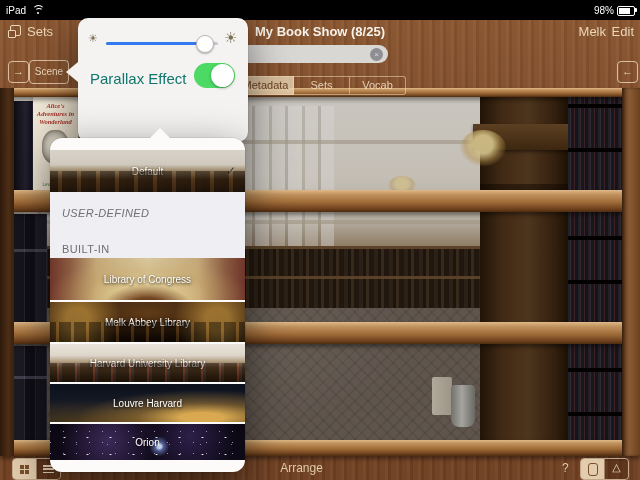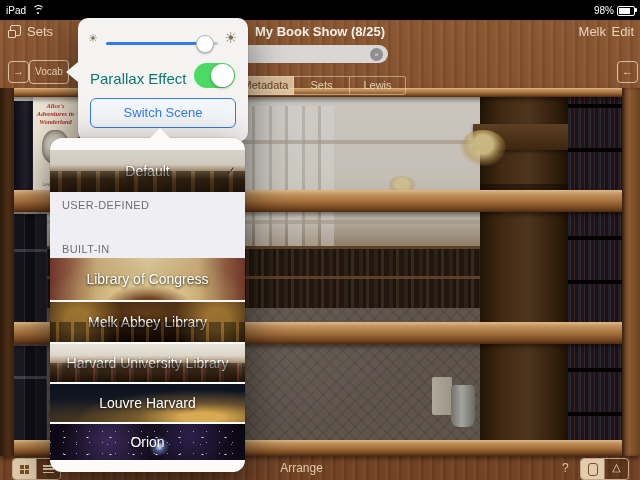--- a/index.html
+++ b/index.html
@@ -156,27 +156,27 @@
   #switch-btn{position:absolute;left:12px;top:80px;width:144px;height:28px;border:1px solid #327af0;border-radius:6px;
     background:rgba(244,248,253,0.7);color:#327af0;font-size:13px;line-height:28px;text-align:center;cursor:pointer;}
 
   
   #pop2{position:absolute;left:50px;top:138px;width:195px;height:334px;background:#fcfbfa;border-radius:12px;z-index:11;
     box-shadow:0 14px 44px rgba(0,0,0,0.55), 0 0 0 0.5px rgba(0,0,0,0.12);}
   #pop2 .arrow-up{position:absolute;left:100px;top:-10px;width:0;height:0;
     border-left:10px solid transparent;border-right:10px solid transparent;border-bottom:10px solid #fcfbfa;}
   .scene-row{position:absolute;left:0;width:195px;overflow:hidden;cursor:pointer;}
   .scene-row .scene-label{position:absolute;left:0;right:0;top:50%;transform:translateY(-50%);text-align:center;
-    color:#fff;font-size:14px;text-shadow:0 1px 3px rgba(0,0,0,0.9);}
+    color:#fff;font-size:10px;text-shadow:0 1px 3px rgba(0,0,0,0.9);}
   .scene-row:after{content:"";position:absolute;left:0;right:0;bottom:0;height:50%;pointer-events:none;}
   .check{position:absolute;right:9px;top:50%;transform:translateY(-50%);color:#3c3c3e;font-size:12px;text-shadow:0 1px 2px rgba(255,255,255,0.4);}
   #row-default{top:12px;height:42px;border-radius:0;}
   #hdr-block{position:absolute;left:0;top:54px;width:195px;height:66px;background:#efeef3;}
   .hdr{position:absolute;left:12px;font-size:11px;color:#6e6e73;letter-spacing:0.4px;}
-  #hdr-user{top:7px;}
+  #hdr-user{top:15px;font-style:italic;}
   #hdr-built{top:51px;}
   #row-loc{top:120px;height:42px;}
   #row-melk{top:164px;height:40px;}
   #row-harvard{top:206px;height:38px;}
   #row-louvre{top:246px;height:38px;}
   #row-orion{top:286px;height:36px;}
 
   .th-default{background:linear-gradient(180deg,#d8d3c9 0%,#cfc9bd 35%,#9b8566 50%,#4a3118 70%,#2a1a0c 100%);}
   .th-default:after{background:repeating-linear-gradient(90deg, rgba(15,10,5,0.5) 0 8px, rgba(90,60,30,0.35) 8px 12px, rgba(20,12,6,0.5) 12px 19px);}
   .th-loc{background:
@@ -276,27 +276,27 @@
     <span id="nav-title">My Book Show (8/25)</span>
     <span id="tags-btn" class="navtxt">Melk</span>
     <span id="edit-btn" class="navtxt">Edit</span>
   </div>
 
   <div id="search-field">
     <span id="search-clear">×</span>
   </div>
 
   <div class="woodbtn" id="fwd-btn"><span>→</span></div>
-  <div class="woodbtn" id="scenes-btn"><span>Vocab</span></div>
+  <div class="woodbtn" id="scenes-btn"><span>Scene</span></div>
   <div class="woodbtn" id="back-btn"><span>←</span></div>
 
   <div id="tabs">
     <div class="seg-tab selected">Metadata</div>
     <div class="seg-tab">Sets</div>
-    <div class="seg-tab">Lewis</div>
+    <div class="seg-tab">Vocab</div>
   </div>
 
   <div id="bottombar">
     <div class="bseg" id="view-seg">
       <div class="seg sel">
           <span class="ic-grid"></span>
         </div>
       <div class="seg dim">
           <span class="ic-lines"></span>
         </div>
@@ -318,21 +318,20 @@
     <span class="sun" id="sun-dim">☀</span>
     <div id="sl-track">
       <div id="sl-fill" style="width: 88%;"></div>
       <div id="sl-knob" style="left: 88%;"></div>
     </div>
     <span class="sun" id="sun-bright">☀</span>
     <span id="parallax-lbl">Parallax Effect</span>
     <div id="parallax-toggle" class="on">
         <div class="tknob"></div>
       </div>
-    <div id="switch-btn">Switch Scene</div>
   </div>
 
   <div id="pop2">
     <div class="arrow-up"></div>
     <div class="scene-row th-default" id="row-default">
       <span class="scene-label">Default</span>
       <span class="check">✓</span>
     </div>
     <div id="hdr-block">
       <span class="hdr" id="hdr-user">USER-DEFINED</span>

